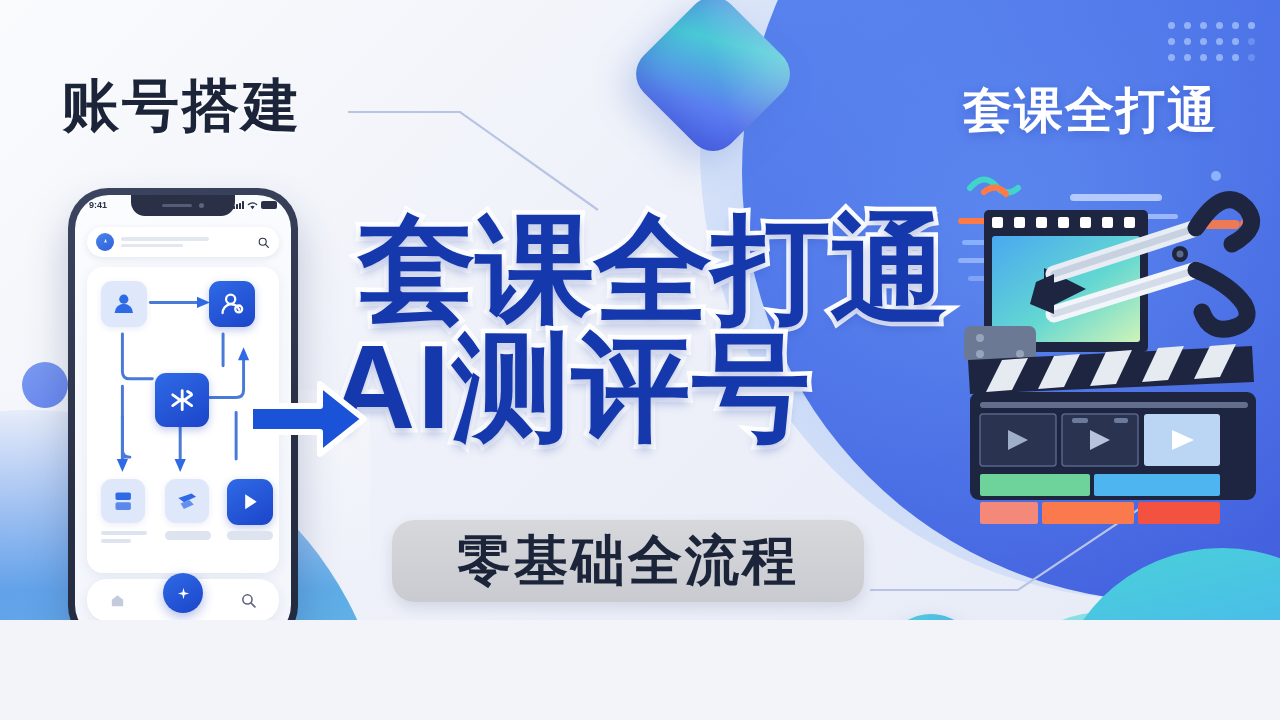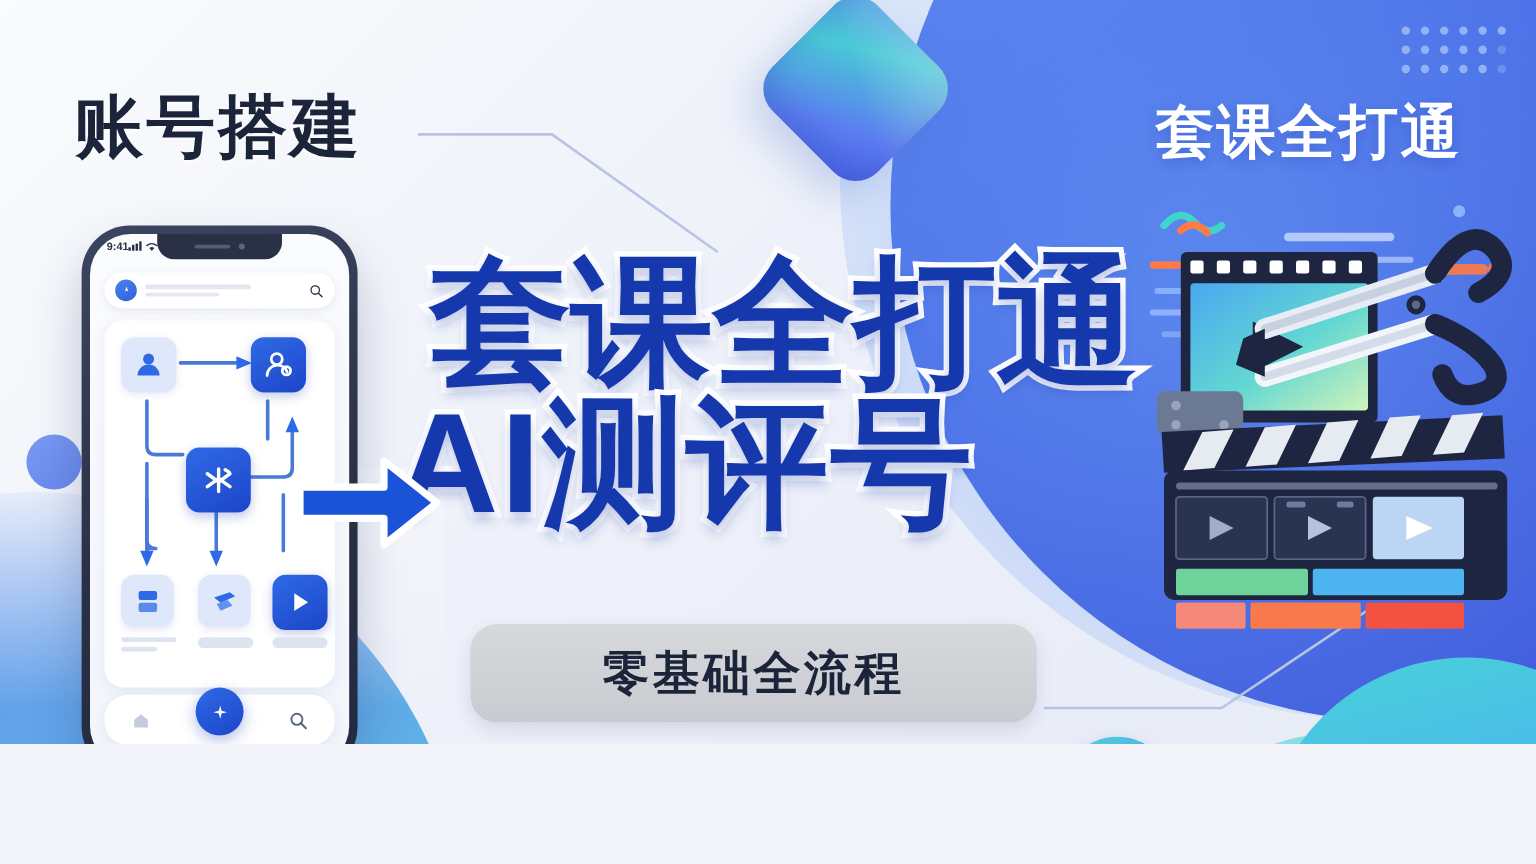--- a/index.html
+++ b/index.html
@@ -132,21 +132,21 @@
 
   .subpill {
     position:absolute; left:392px; top:520px;
     width:472px; height:82px;
     border-radius:22px;
     background:linear-gradient(180deg,#d6d8dc 0%,#c9cbd0 100%);
     box-shadow:0 6px 14px rgba(60,70,110,.14);
     display:flex; align-items:center; justify-content:center;
   }
   .subpill span {
-    font-size:39px; font-weight:bold; letter-spacing:3px;
+    font-size:54px; font-weight:bold; letter-spacing:3px;
     color:#1b2438;
   }
 
   
   .phone {
     position:absolute; left:68px; top:188px;
     width:230px; height:458px;
     border-radius:40px;
     background:linear-gradient(160deg,#3c4560 0%,#2a3147 55%,#222a40 100%);
     padding:7px;
@@ -162,21 +162,21 @@
     position:absolute; left:50%; transform:translateX(-50%); top:0;
     width:104px; height:21px;
     background:#2a3147;
     border-radius:0 0 14px 14px;
     display:flex; align-items:center; justify-content:center; gap:7px;
   }
   .notch .spk { width:30px; height:3.5px; border-radius:2px; background:#545c76; }
   .notch .cam { width:5px; height:5px; border-radius:50%; background:#5b6480; }
   .status {
     position:absolute; top:5px; left:0; right:0;
-    display:flex; 
+    display:flex; justify-content:space-between;
     padding:0 14px;
     font-size:9px; font-weight:bold; color:#2a3147;
   }
   .status .right { display:flex; align-items:center; gap:3px; }
   .bars { display:flex; align-items:flex-end; gap:1px; height:8px; }
   .bars i { width:2px; background:#2a3147; border-radius:.5px; }
   .bars i:nth-child(1){height:3px;} .bars i:nth-child(2){height:5px;}
   .bars i:nth-child(3){height:6.5px;} .bars i:nth-child(4){height:8px;}
   .batt { width:16px; height:8px; border-radius:2px; background:#2a3147; }
 

